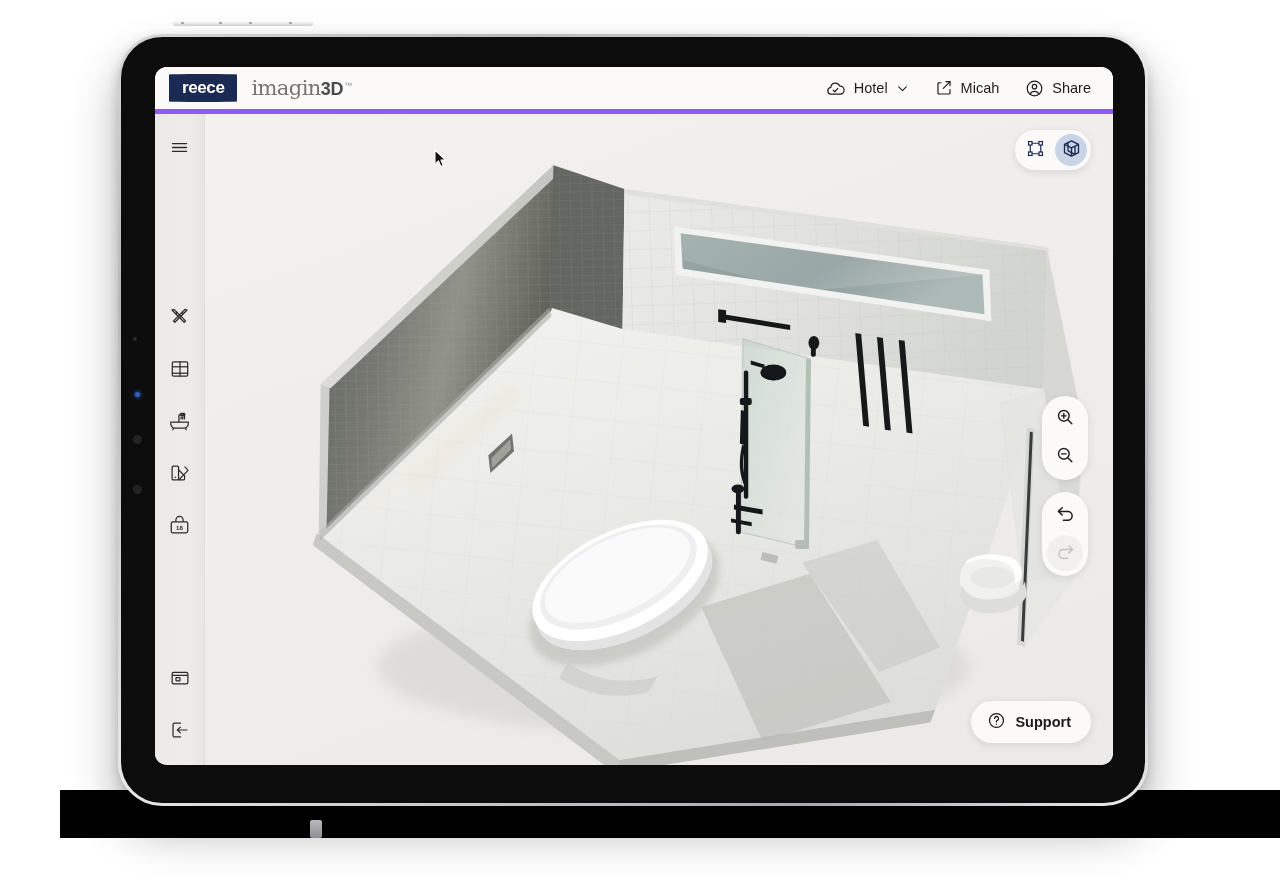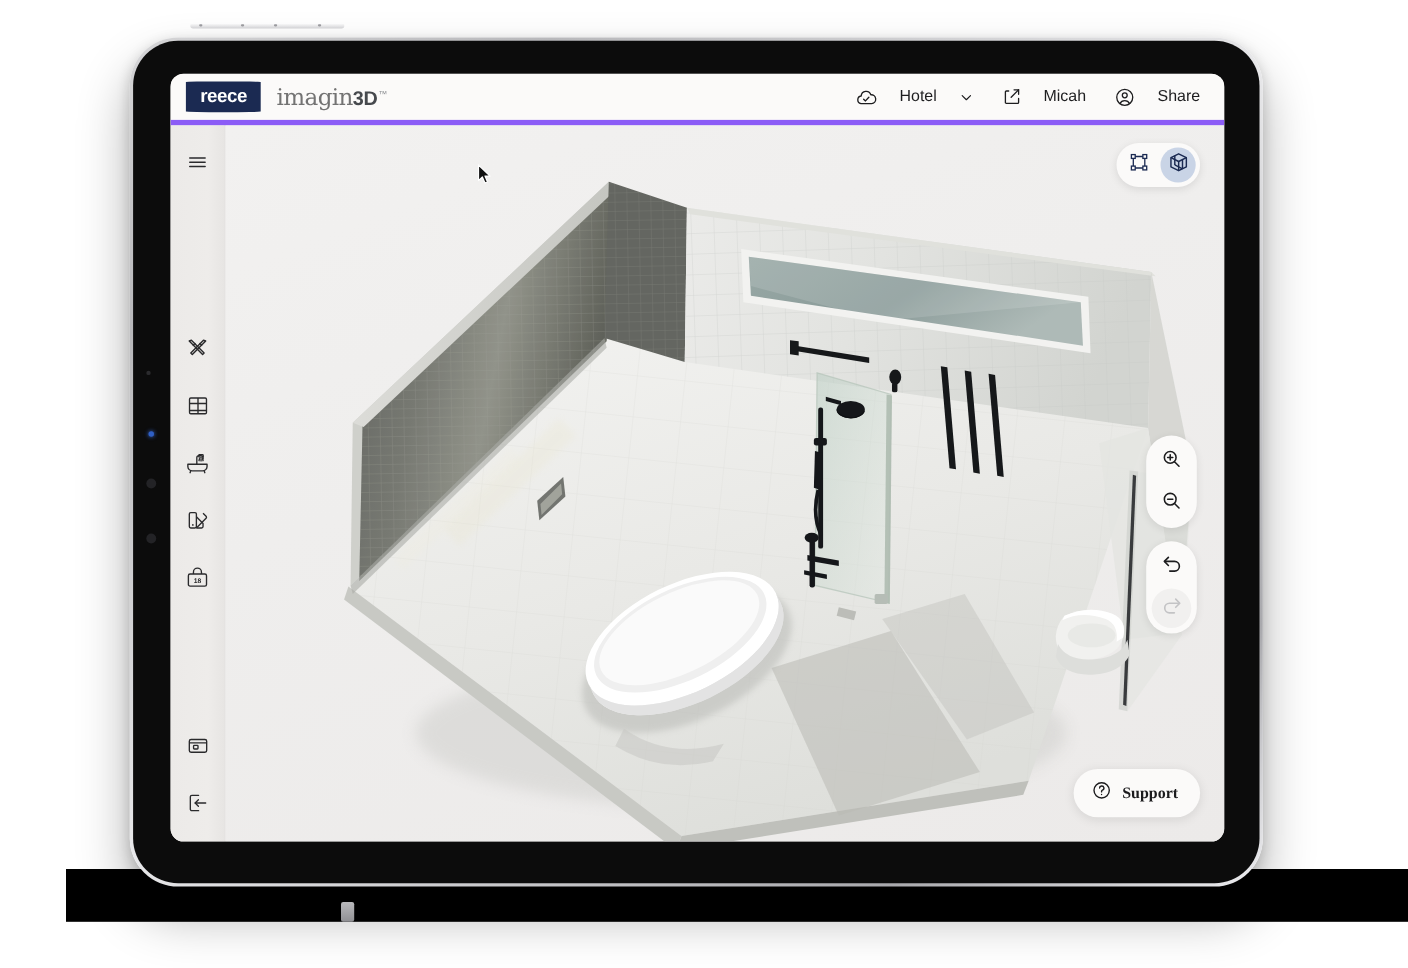--- a/index.html
+++ b/index.html
@@ -150,21 +150,21 @@
 
   .header-right {
     margin-left: auto;
     display: flex;
     align-items: center;
     gap: 26px;
   }
   .hdr-item {
     display: flex;
     align-items: center;
-    gap: 20px;
+    gap: 8px;
     font-size: 14.5px;
     color: #1d1d1f;
     cursor: pointer;
     white-space: nowrap;
   }
   .hdr-item svg { display: block; }
 
   
   .app-body { flex: 1 1 auto; display: flex; min-height: 0; }
 
@@ -189,21 +189,20 @@
   .side-spacer { flex: 1 1 auto; }
   .side-group { display: flex; flex-direction: column; gap: 14px; }
   .side-bottom { display: flex; flex-direction: column; gap: 14px; margin-bottom: 4px; }
 
   
   .canvas {
     position: relative;
     flex: 1 1 auto;
     background: linear-gradient(160deg,#f2f1f0 0%,#efeeed 40%,#eceae9 100%);
     overflow: hidden;
-    font-family: Liberation Serif, serif;
   }
 
   
   .view-toggle {
     position: absolute;
     right: 22px; top: 16px;
     display: flex;
     align-items: center;
     gap: 4px;
     background: #fbfaf9;

